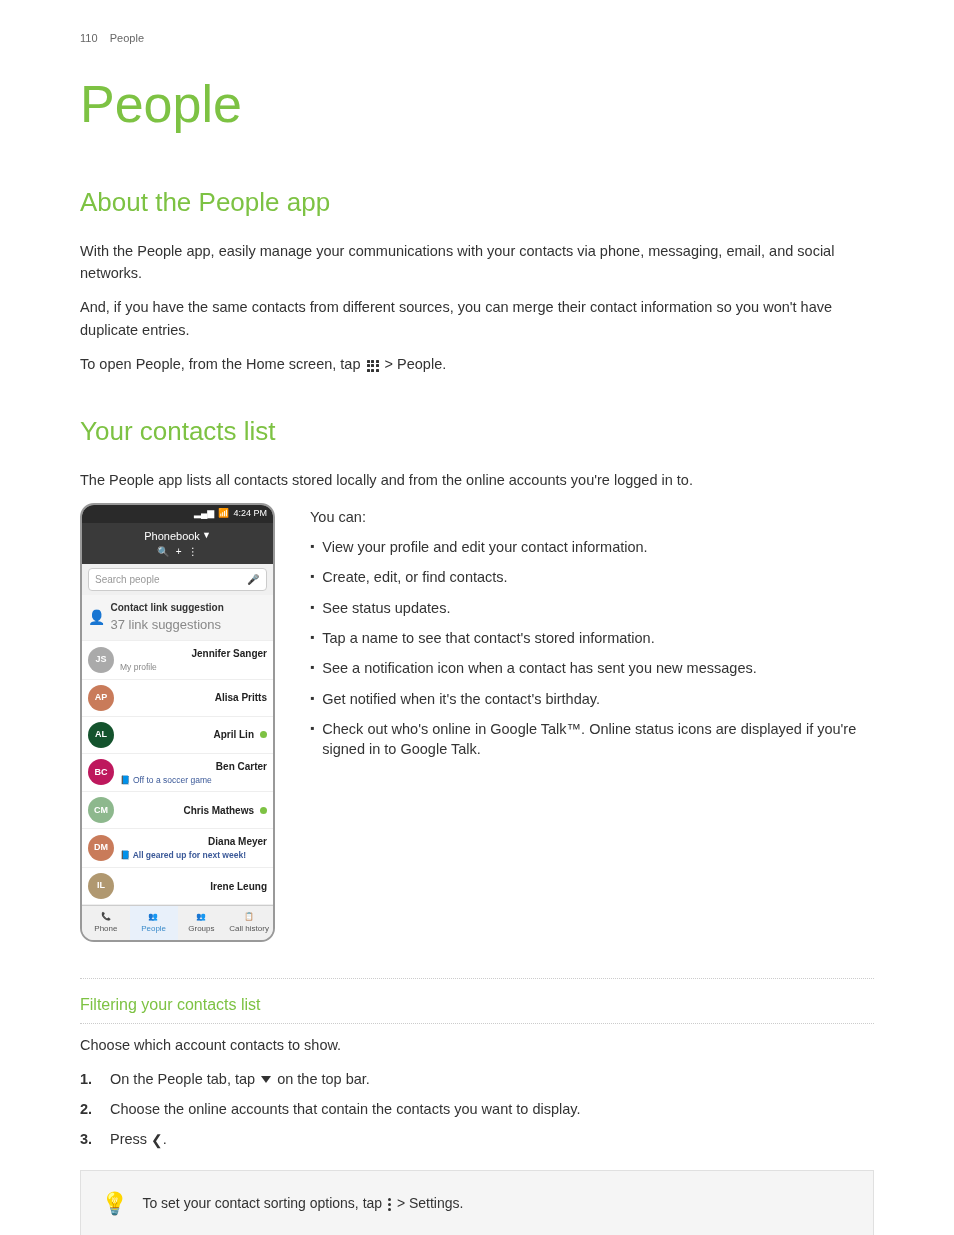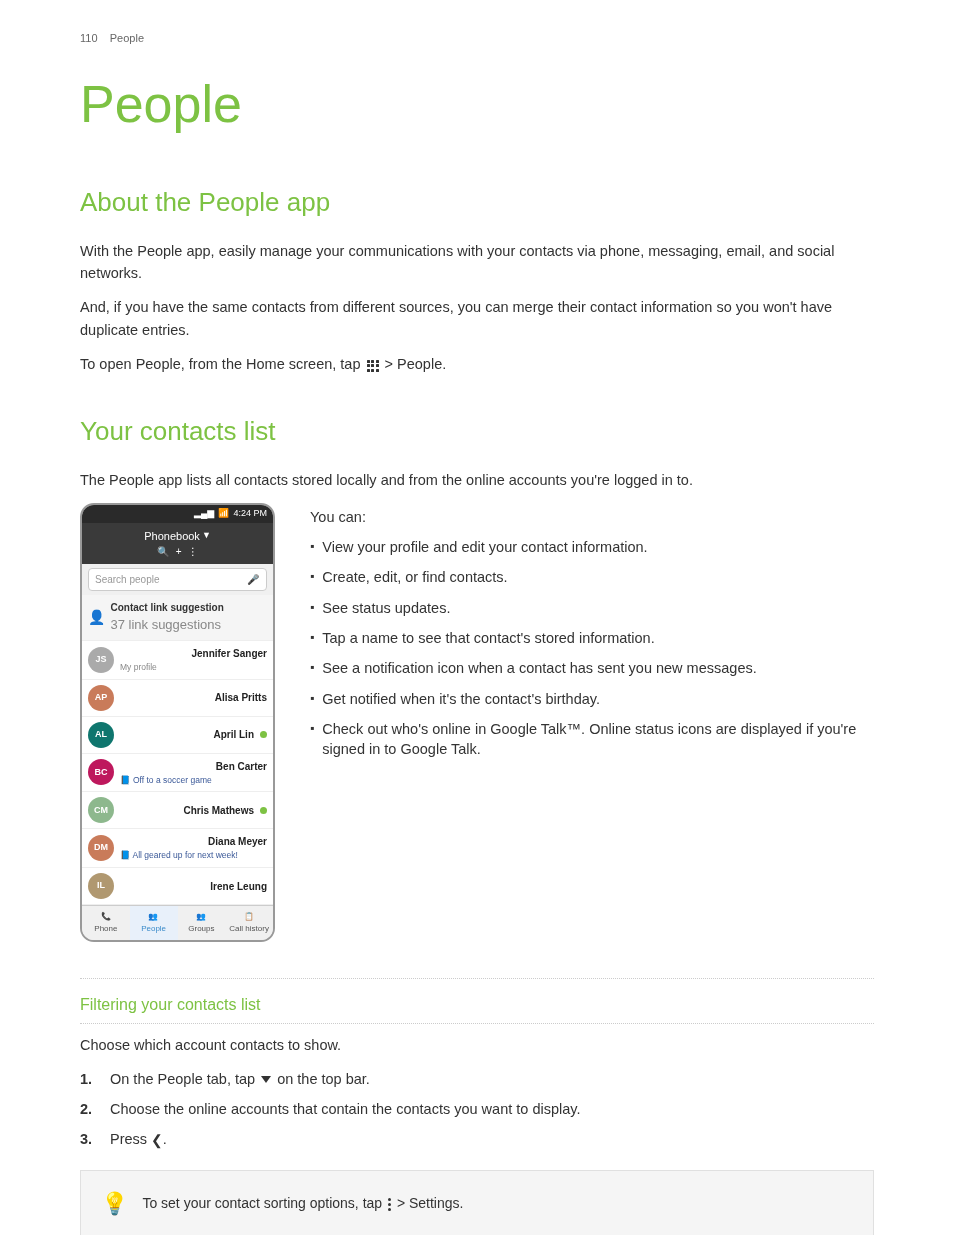--- a/index.html
+++ b/index.html
@@ -413,21 +413,21 @@
             </div>
 
             <div class="phone-contact-item">
               <div class="avatar" style="background:#c97b5a;">AP</div>
               <div class="contact-info">
                 <div class="contact-name">Alisa Pritts</div>
               </div>
             </div>
 
             <div class="phone-contact-item">
-              <div class="avatar" style="background:#0f766e;">AL</div>
+              <div class="avatar" style="background:#14532d;">AL</div>
               <div class="contact-info">
                 <div class="contact-name">April Lin</div>
               </div>
               <div class="online-dot"></div>
             </div>
 
             <div class="phone-contact-item">
               <div class="avatar" style="background:#be185d;">BC</div>
               <div class="contact-info">
                 <div class="contact-name">Ben Carter</div>
@@ -440,21 +440,21 @@
               <div class="contact-info">
                 <div class="contact-name">Chris Mathews</div>
               </div>
               <div class="online-dot"></div>
             </div>
 
             <div class="phone-contact-item">
               <div class="avatar" style="background:#c97b5a;">DM</div>
               <div class="contact-info">
                 <div class="contact-name">Diana Meyer</div>
-                <div class="contact-sub" style="color:#3b5998;">📘 All geared up for next week!</div>
+                <div class="contact-sub" style="color:#3b5998;font-weight:bold;">📘 All geared up for next week!</div>
               </div>
             </div>
 
             <div class="phone-contact-item">
               <div class="avatar" style="background:#b09870;">IL</div>
               <div class="contact-info">
                 <div class="contact-name">Irene Leung</div>
               </div>
             </div>
           </div>

